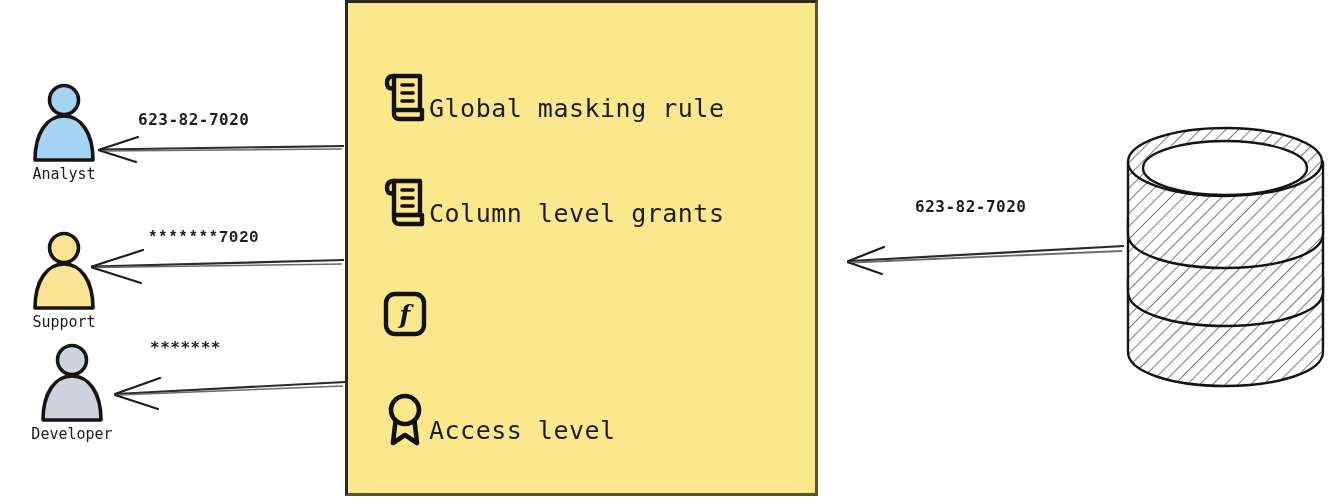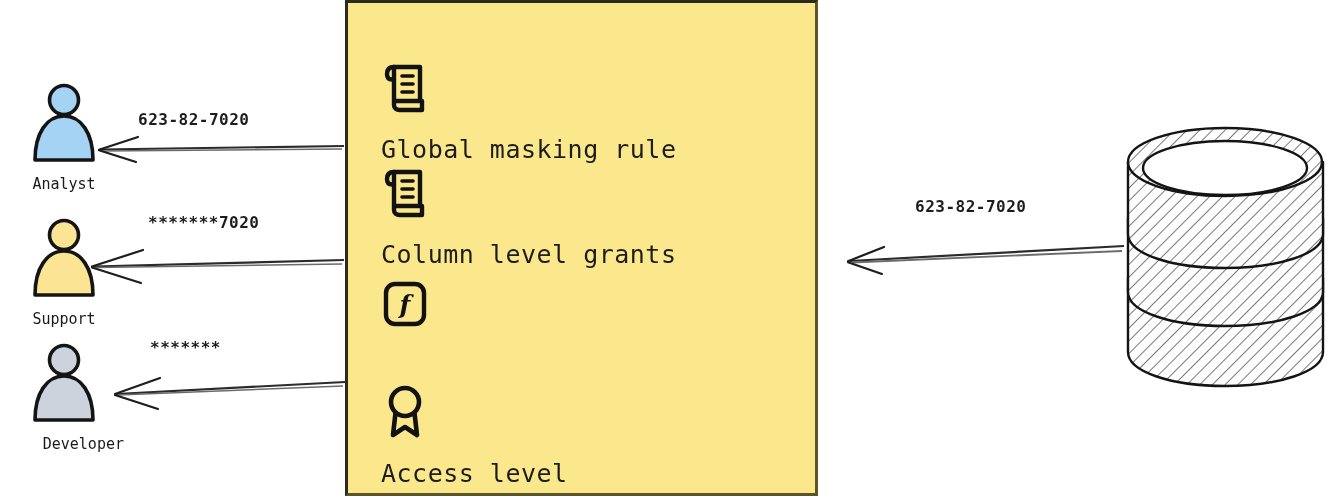--- a/index.html
+++ b/index.html
@@ -30,21 +30,21 @@
     height: 82px;
     margin: 0 auto;
     position: relative;
   }
   .actor-figure svg { display: block; }
   .actor-label {
     font-family: "DejaVu Sans Mono", "Liberation Mono", monospace;
     font-size: 15px;
     color: #1a1a1a;
     letter-spacing: 0px;
-    margin-top: 11px;
+    margin-top: 1px;
     white-space: nowrap;
   }
 
   
   .arrow-wrap {
     position: absolute;
   }
   .arrow-wrap svg { display: block; overflow: visible; }
   .arrow-label {
     position: absolute;
@@ -67,24 +67,22 @@
     border-left: 3px solid #2a2a20;
     border-top: 3px solid #2a2a20;
     border-right: 3px solid #5d5428;
     border-bottom: 3px solid #5d5428;
     box-sizing: border-box;
   }
   .policy-item {
     position: absolute;
     left: 33px;
     display: flex;
-    align-items: flex-start;
-    gap: 22px;
+    align-items: flex-end;
     height: 60px;
-    flex-direction: column;
   }
   .policy-icon {
     width: 48px;
     height: 52px;
     flex: 0 0 48px;
     display: flex;
     align-items: center;
     justify-content: center;
   }
   .policy-icon svg { display: block; }
@@ -124,41 +122,41 @@
   <div class="arrow-wrap" id="arrow-analyst" style="left:90px; top:132px;">
     <svg width="255" height="40" viewBox="0 0 255 40">
       <path d="M254 14 L10 17.5" fill="none" stroke="#2b2b2b" stroke-width="2.2"></path>
       <path d="M252 17 L12 19" fill="none" stroke="#6b6b6b" stroke-width="1.6"></path>
       <path d="M48 5 L9 17.8" fill="none" stroke="#1d1d1d" stroke-width="2.2" stroke-linecap="round"></path>
       <path d="M46 30 L9 18.2" fill="none" stroke="#1d1d1d" stroke-width="2.2" stroke-linecap="round"></path>
     </svg>
   </div>
   <div class="arrow-label" style="left:138px; top:110px;">623-82-7020</div>
 
-  <div class="actor" id="actor-support" style="left:4px; top:217px;">
+  <div class="actor" id="actor-support" style="left:4px; top:230px;">
     <div class="actor-figure">
       <svg width="72" height="82" viewBox="0 0 72 82">
         <circle cx="36" cy="18" r="14.5" fill="#fbe493" stroke="#141414" stroke-width="3.6"></circle>
         <path d="M7 78 C7 51 19 34 36 34 C53 34 65 51 65 78 Z" fill="#fbe493" stroke="#141414" stroke-width="3.6" stroke-linejoin="round"></path>
       </svg>
     </div>
     <div class="actor-label">Support</div>
   </div>
 
   <div class="arrow-wrap" id="arrow-support" style="left:85px; top:246px;">
     <svg width="260" height="42" viewBox="0 0 260 42">
       <path d="M259 14 L8 20.5" fill="none" stroke="#2b2b2b" stroke-width="2.2"></path>
       <path d="M257 18 L10 21.5" fill="none" stroke="#6b6b6b" stroke-width="1.6"></path>
       <path d="M58 4 L7 20.5" fill="none" stroke="#1d1d1d" stroke-width="2.2" stroke-linecap="round"></path>
       <path d="M56 37 L7 21.5" fill="none" stroke="#1d1d1d" stroke-width="2.2" stroke-linecap="round"></path>
     </svg>
   </div>
-  <div class="arrow-label" style="left:148px; top:213px;">*******7020</div>
-
-  <div class="actor" id="actor-developer" style="left:4px; top:342px;text-align:right;">
+  <div class="arrow-label" style="left:148px; top:229px;font-family:Liberation Mono, monospace;">*******7020</div>
+
+  <div class="actor" id="actor-developer" style="left:12px; top:342px;">
     <div class="actor-figure">
       <svg width="72" height="82" viewBox="0 0 72 82">
         <circle cx="36" cy="18" r="14.5" fill="#ccd3dd" stroke="#141414" stroke-width="3.6"></circle>
         <path d="M7 78 C7 51 19 34 36 34 C53 34 65 51 65 78 Z" fill="#ccd3dd" stroke="#141414" stroke-width="3.6" stroke-linejoin="round"></path>
       </svg>
     </div>
     <div class="actor-label">Developer</div>
   </div>
 
   <div class="arrow-wrap" id="arrow-developer" style="left:108px; top:372px;">

